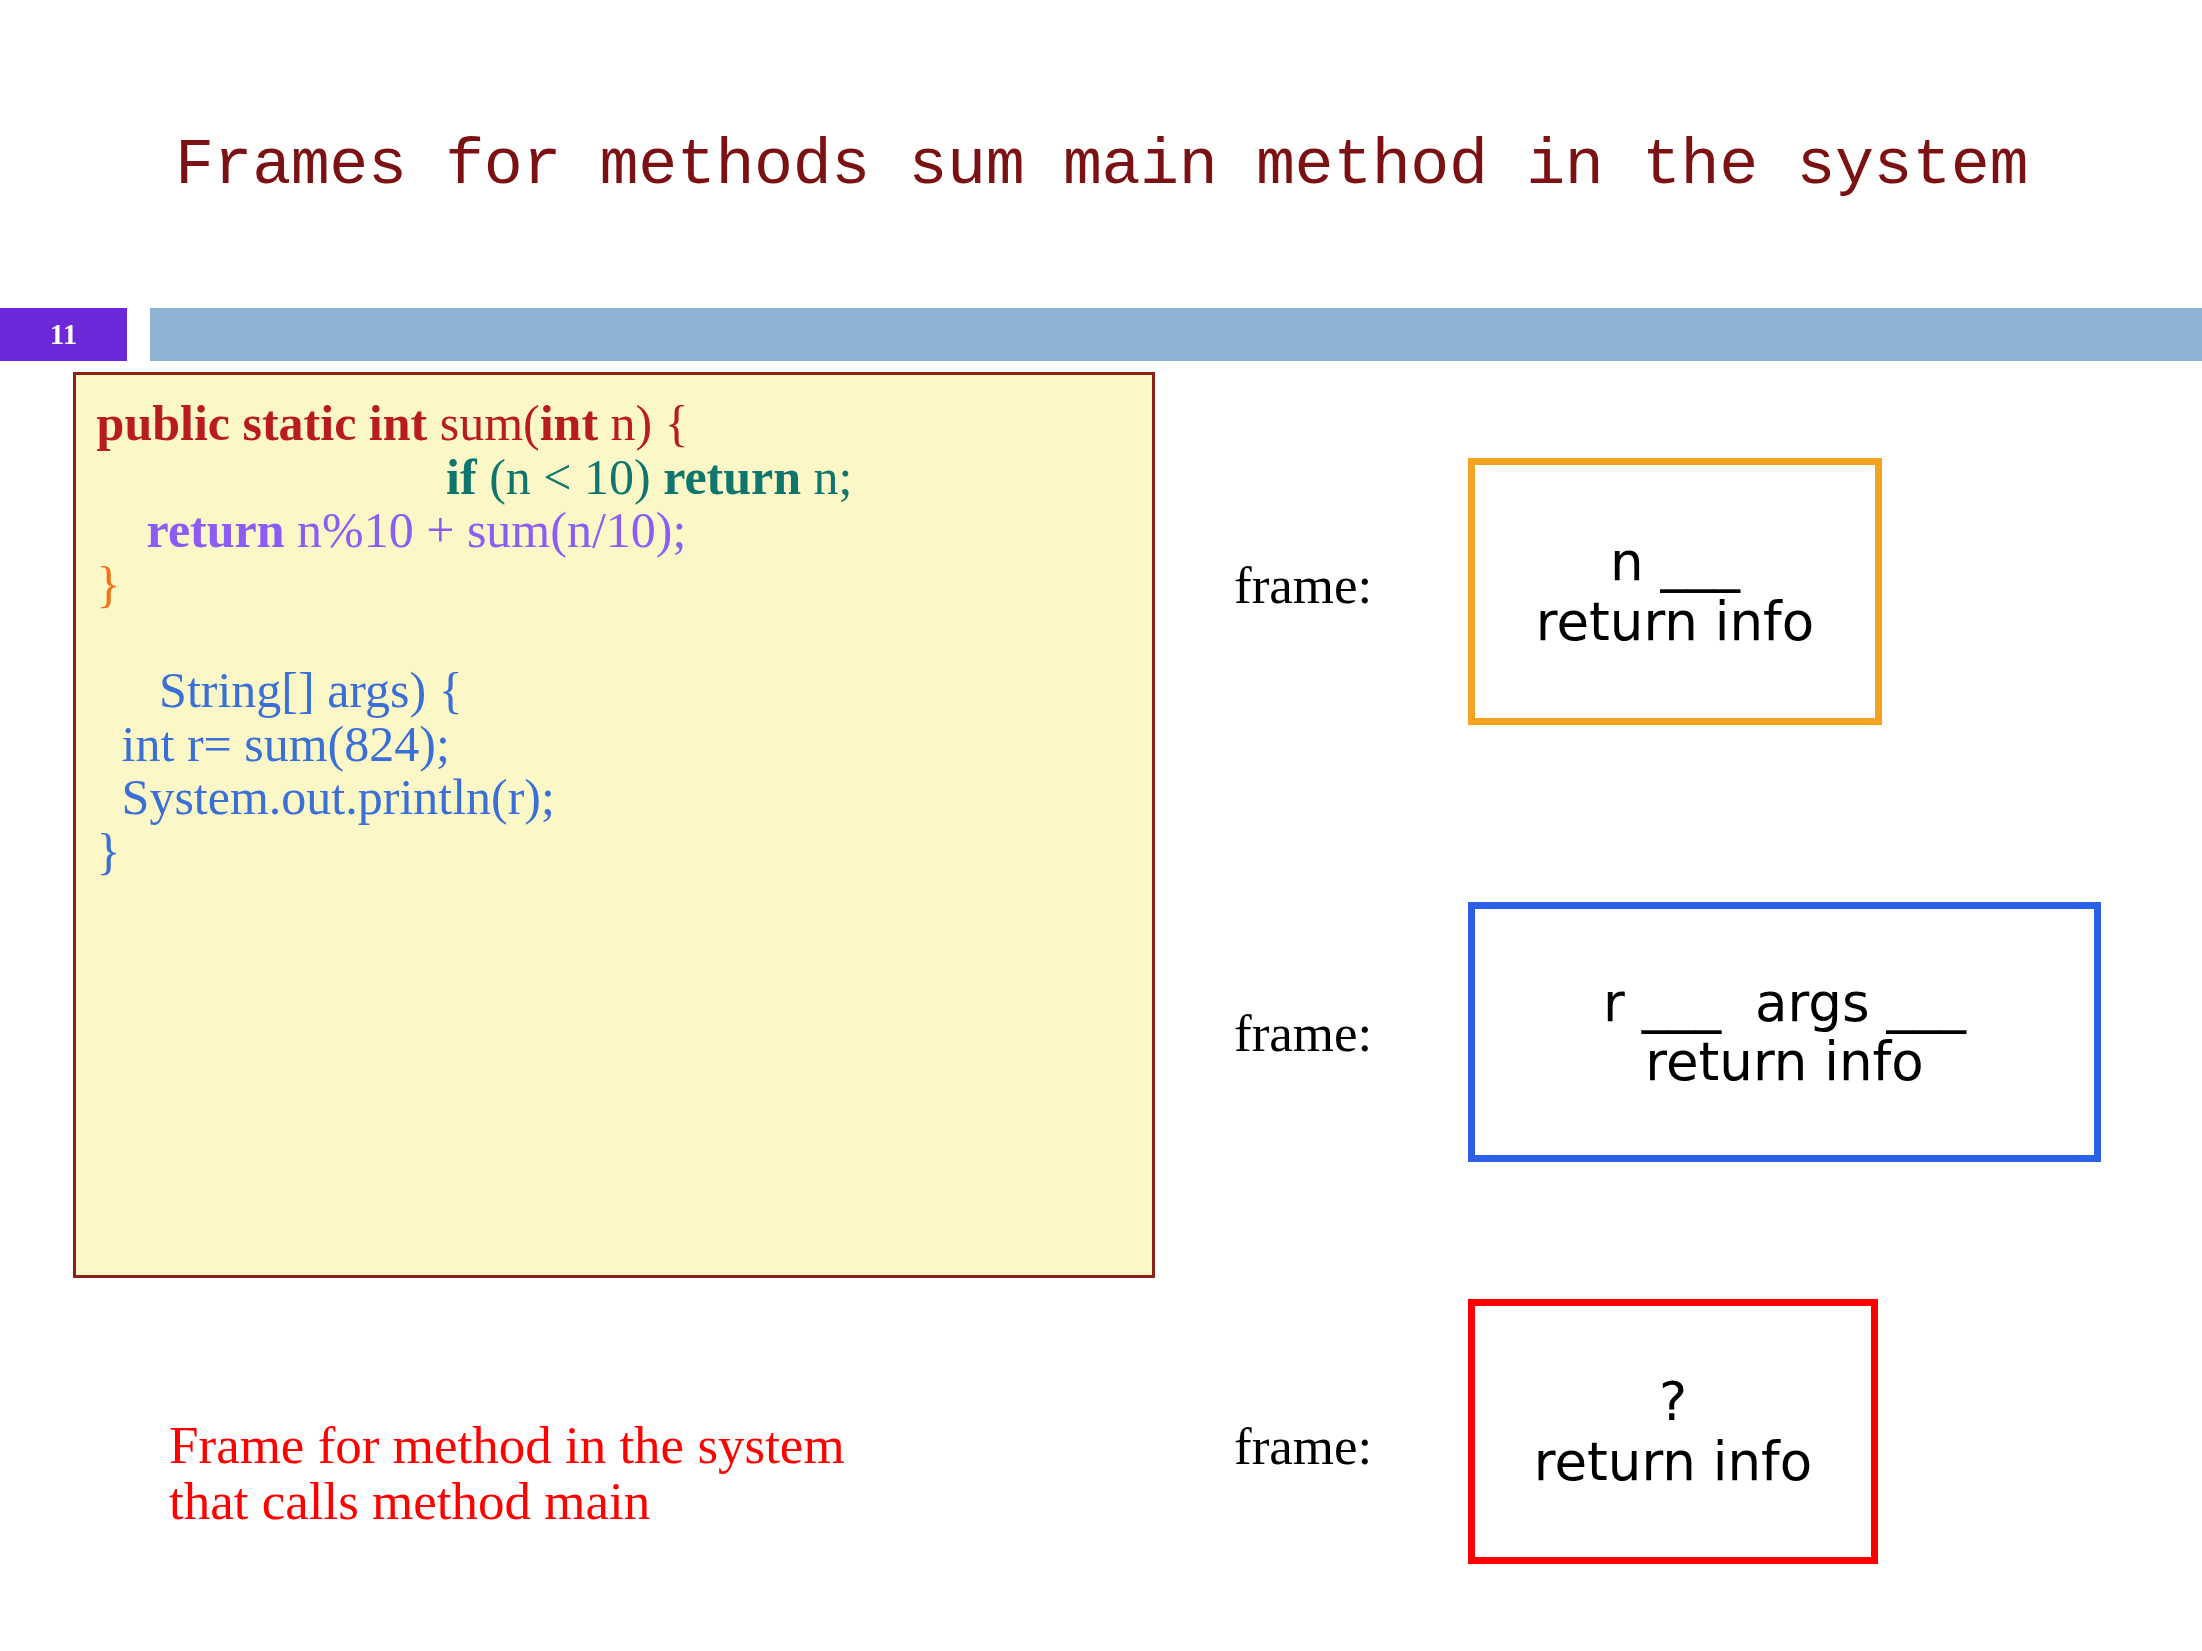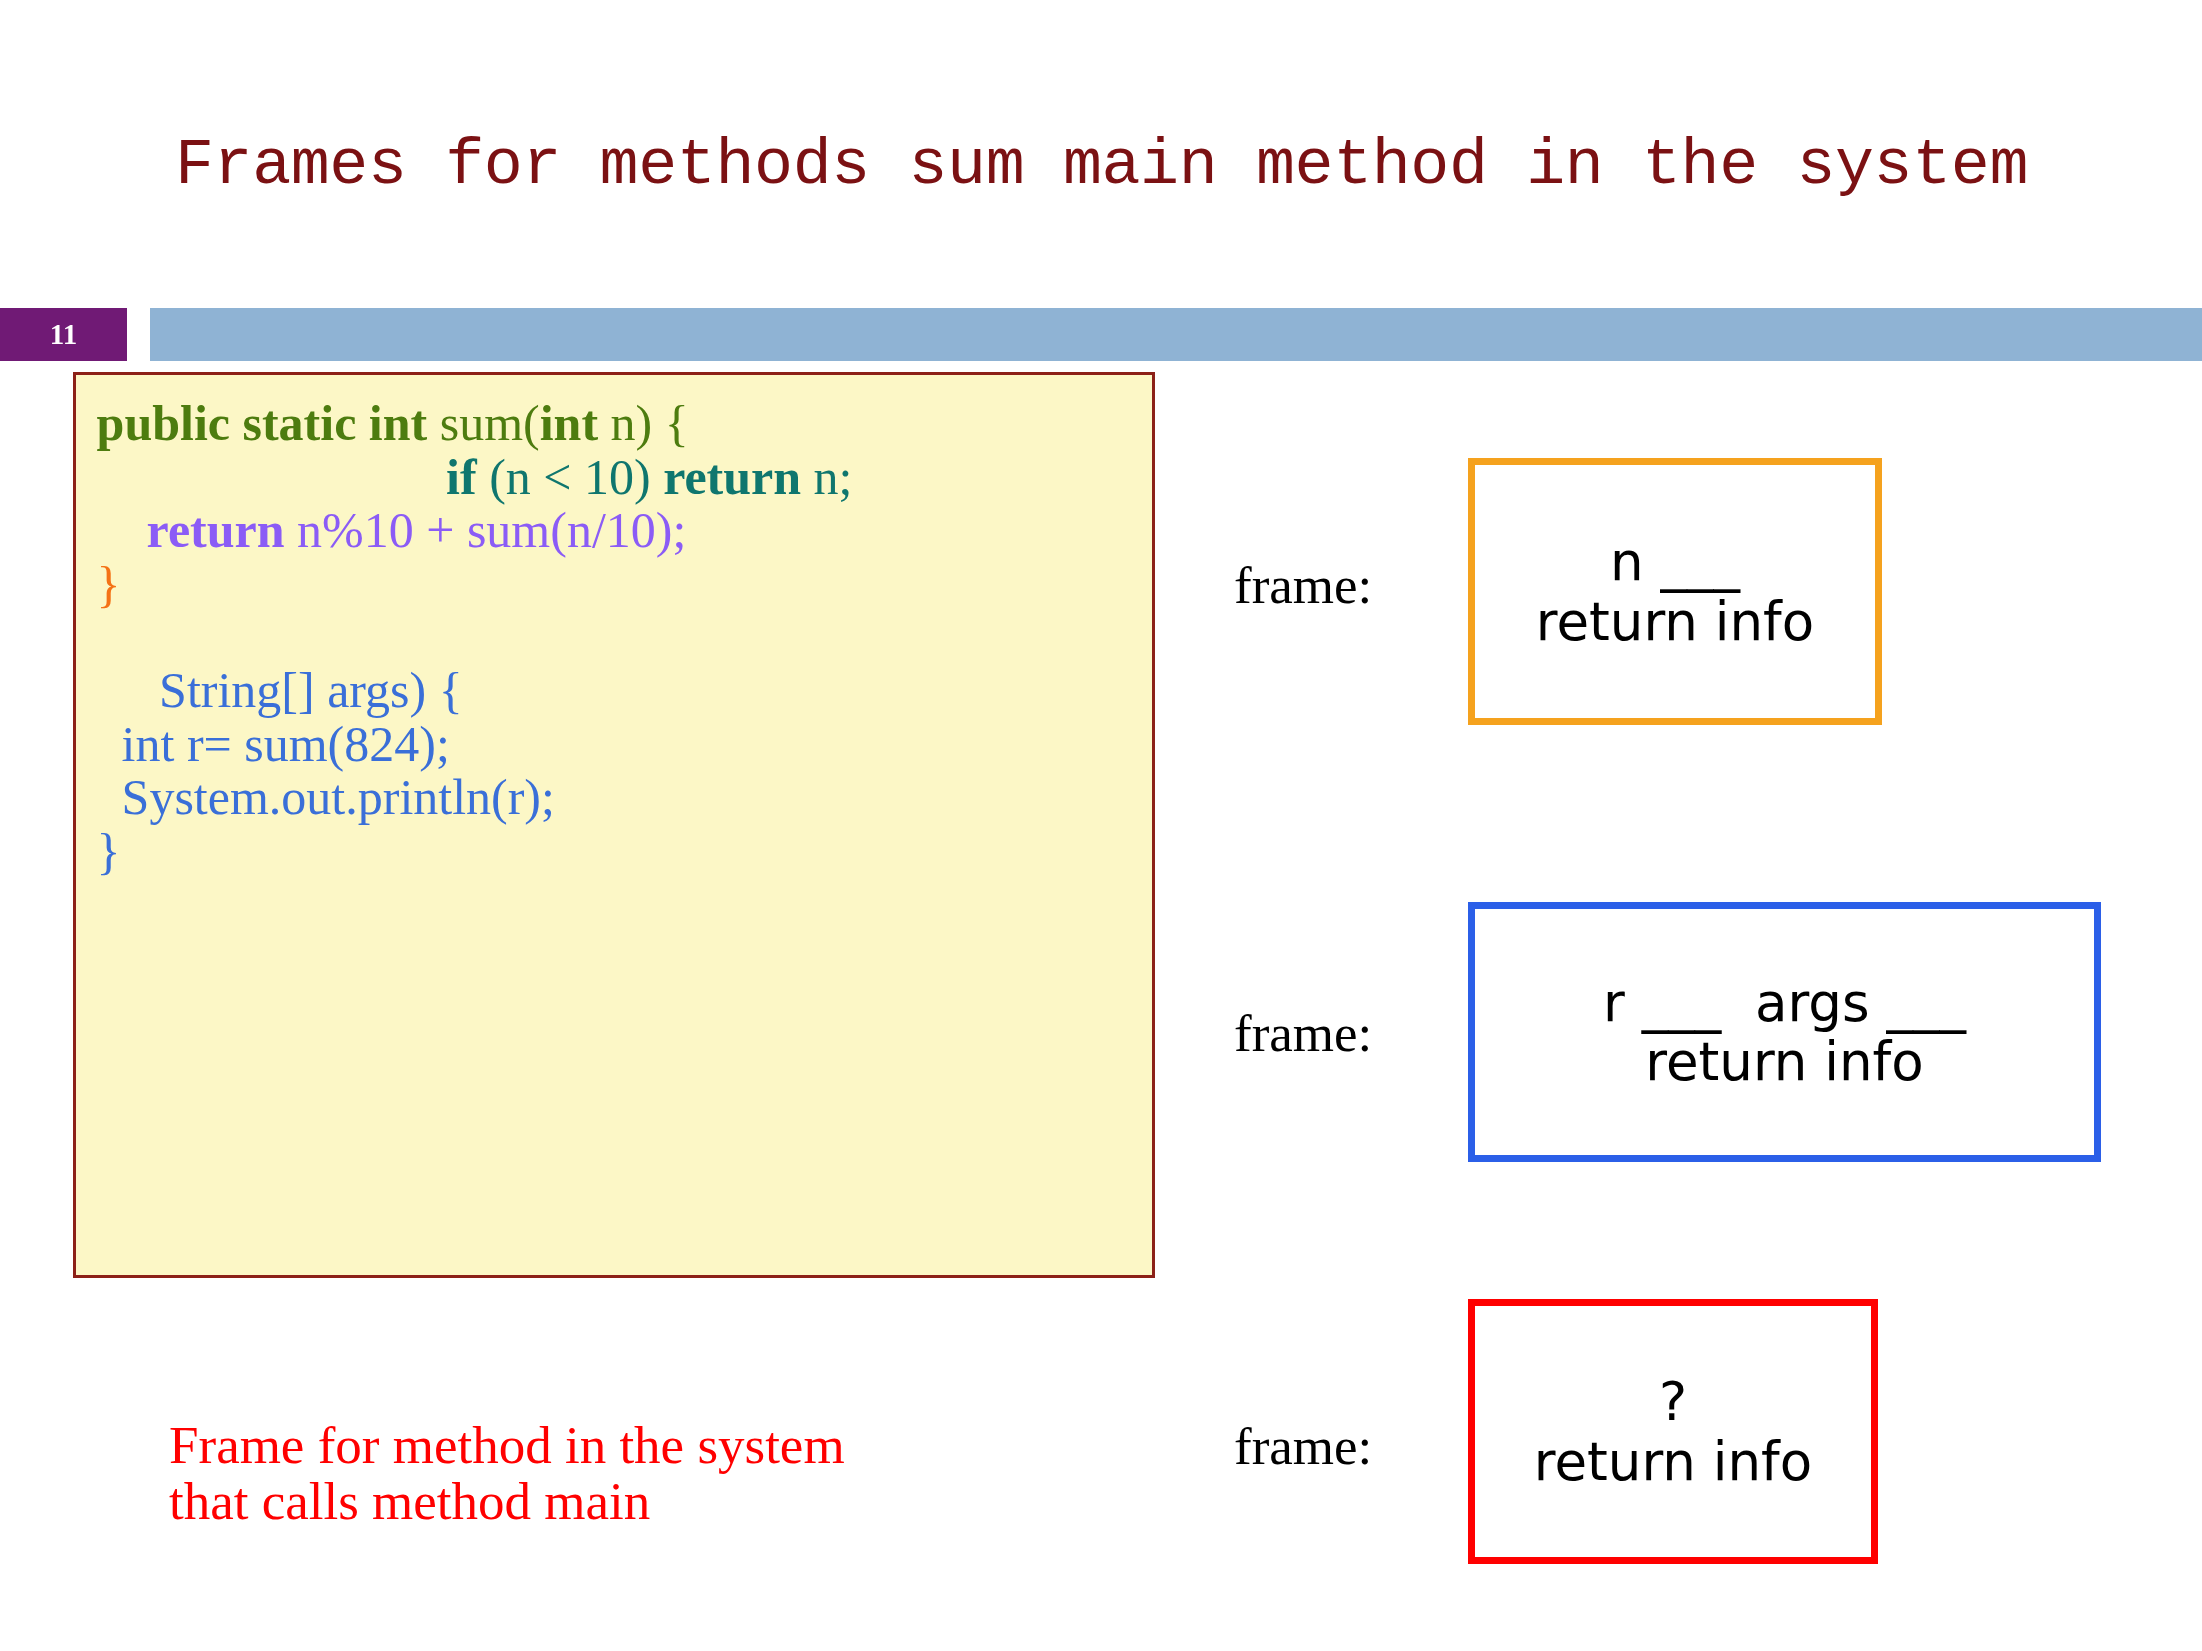--- a/index.html
+++ b/index.html
@@ -133,27 +133,27 @@
 
   #frame-red-box    { left: 1468px; top: 1299px; width: 410px; height: 265px; border: 7.7px solid #FF0000; }
   #frame-red-lbl    { left: 1234px; top: 1416px; }
 </style>
 </head>
 <body>
 
 <div class="slide-title" style="color: rgb(123, 17, 19); font-family: Liberation Mono, monospace;">Frames for methods sum main method in the system</div>
 
 <div class="header-band">
-  <div class="slide-number-badge" style="background: #701a75;">11</div>
+  <div class="slide-number-badge" style="background: #6d28d9;">11</div>
   <div class="header-bar" style="background: rgb(143, 179, 212);"></div>
 </div>
 
 <div class="code-panel" style="background: rgb(252, 247, 198); border-color: rgb(140, 33, 24);">
   <div id="code-lines">
-      <div class="code-line orange" style="color: #4d7c0f;"><span class="kw">public static int </span><span>sum(</span><span class="kw">int</span><span> n) {</span></div>
+      <div class="code-line orange" style="color: #b91c1c;"><span class="kw">public static int </span><span>sum(</span><span class="kw">int</span><span> n) {</span></div>
       <div class="code-line orange" style="color: #0f766e; text-align: center;"><span>    </span><span class="kw">if</span><span> (n &lt; 10) </span><span class="kw">return</span><span> n;</span></div>
       <div class="code-line orange" style="color: #8b5cf6;"><span>    </span><span class="kw">return</span><span> n%10 + sum(n/10);</span></div>
       <div class="code-line orange" style="color: rgb(244, 114, 22);"><span>}</span></div>
       <div class="code-line orange blank" style="color: rgb(244, 114, 22);"></div>
       <div class="code-line blue" style="color: rgb(58, 111, 216);"><span>     String[] args) {</span></div>
       <div class="code-line blue" style="color: rgb(58, 111, 216);"><span>  int r= sum(824);</span></div>
       <div class="code-line blue" style="color: rgb(58, 111, 216);"><span>  System.out.println(r);</span></div>
       <div class="code-line blue" style="color: rgb(58, 111, 216);"><span>}</span></div>
     </div>
 </div>

